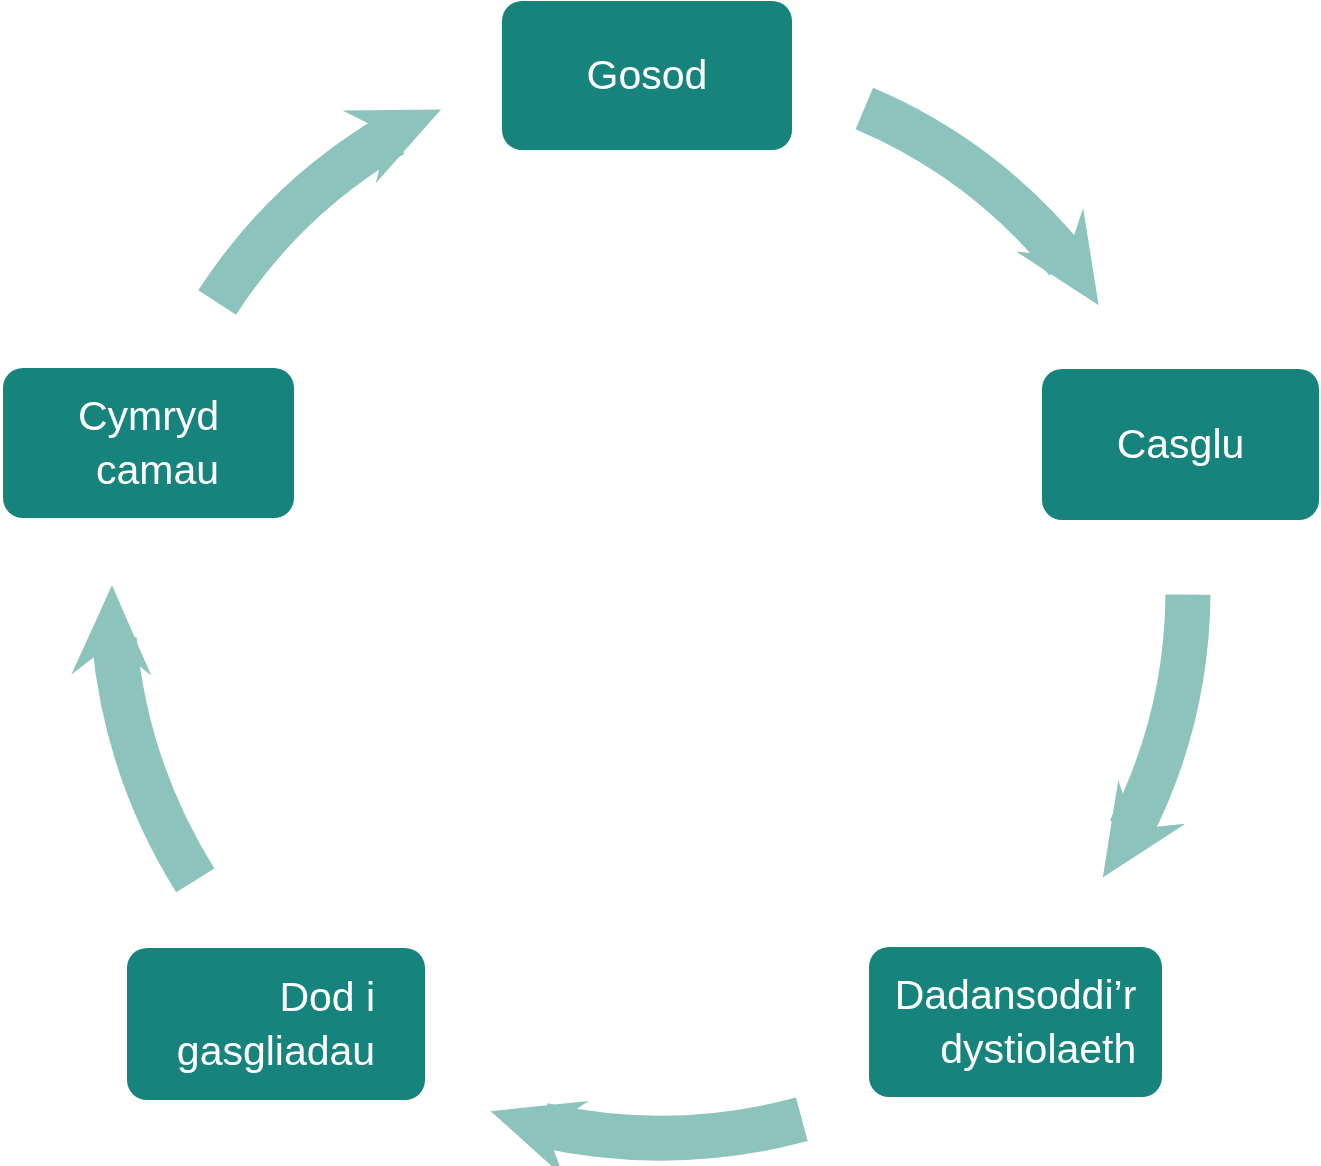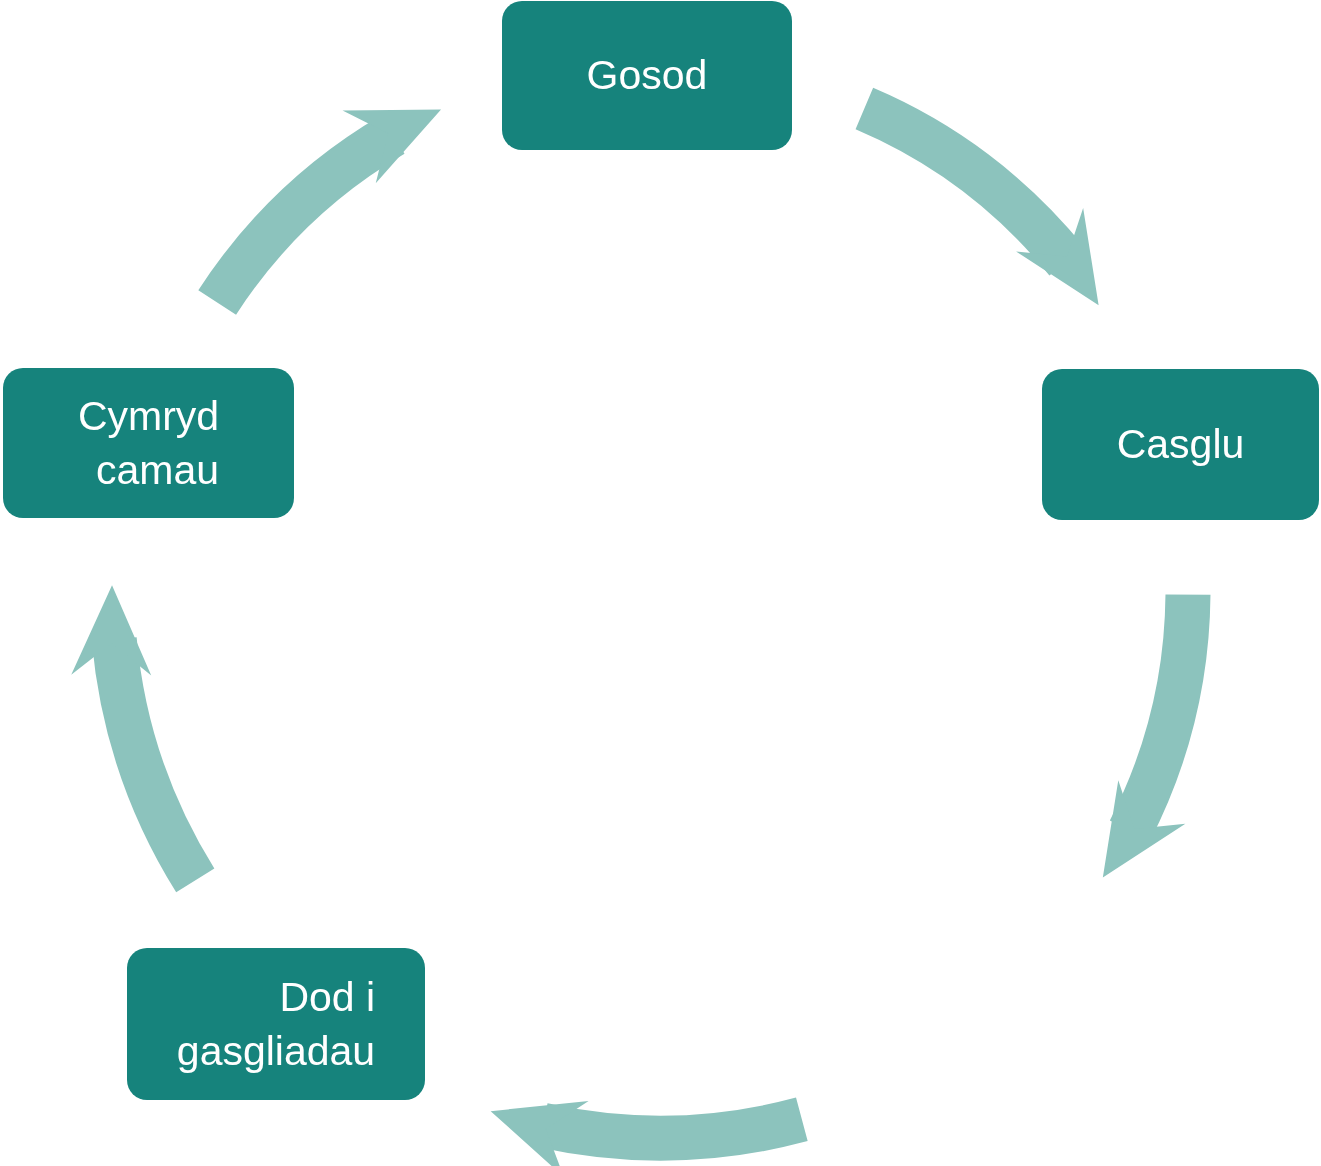--- a/index.html
+++ b/index.html
@@ -61,20 +61,26 @@
       <span>Gosod</span>
     </div>
   </div>
 
   <div class="node" style="left: 1026px; top: 369px; width: 277px; height: 151px; background: rgb(22, 131, 124); color: rgb(255, 255, 255); margin-left: 16px;">
     <div class="node-label">
       <span>Casglu</span>
     </div>
   </div>
 
+  <div class="node" style="left: 869px; top: 947px; width: 293px; height: 150px; background: rgb(22, 131, 124); color: rgb(255, 255, 255);">
+    <div class="node-label">
+      <span>Dadansoddi’r</span>
+      <span>dystiolaeth</span>
+    </div>
+  </div>
 
   <div class="node" style="left: 127px; top: 948px; width: 298px; height: 152px; background: rgb(22, 131, 124); color: rgb(255, 255, 255);">
     <div class="node-label">
       <span>Dod i</span>
       <span>gasgliadau</span>
     </div>
   </div>
 
   <div class="node" style="left: 3px; top: 368px; width: 291px; height: 150px; background: rgb(22, 131, 124); color: rgb(255, 255, 255);">
     <div class="node-label">

